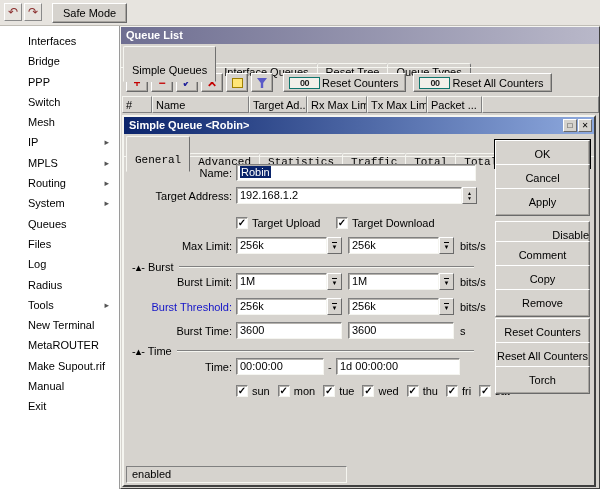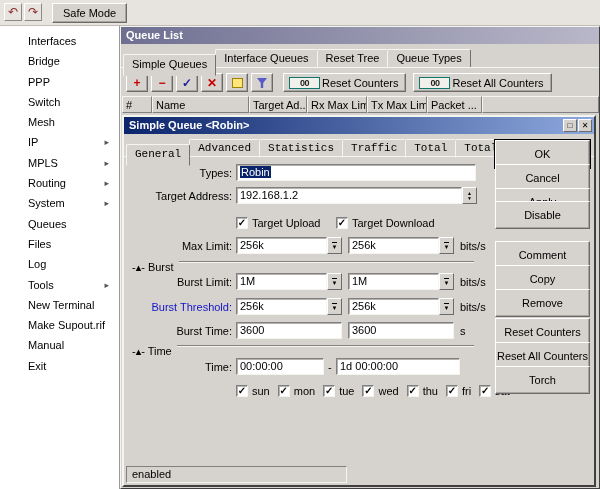--- a/index.html
+++ b/index.html
@@ -30,21 +30,21 @@
   .qwin { position:absolute; left:120px; top:26px; width:480px; height:463px;
           background:#d6d3ce; border:1px solid; border-color:#f5f5f0 #404040 #404040 #f5f5f0; }
   .titlebar { height:17px; color:#fff; font-weight:bold; padding:2px 5px; white-space:nowrap; }
   .titlebar.inactive { background:linear-gradient(90deg,#6e6e91,#b9b8c9); }
   .titlebar.active   { background:linear-gradient(90deg,#0b246b,#8ea9de); }
 
   .tabbar { position:absolute; left:2px; height:21px; white-space:nowrap; }
   .tab { display:inline-block; position:relative; padding:3px 8px 3px;
          background:#d6d3ce; border:1px solid; border-color:#f5f5f0 #707070 #d6d3ce #f5f5f0;
          border-radius:2px 2px 0 0; margin-right:-1px; top:2px; padding-top:2px; cursor:default; }
-  .tab.active { top:8px; padding-top:3px; padding-bottom:5px; z-index:3; }
+  .tab.active { top:0; padding-top:17px; padding-bottom:5px; z-index:3; }
   .tabline { position:absolute; left:0; right:0; border-top:1px solid #f5f5f0; }
 
   .qtoolbar { position:absolute; left:0; top:43px; width:100%; height:25px;
               display:flex; align-items:center; padding-left:5px; }
   .tbtn { width:22px; height:19px; margin-right:3px; background:#d6d3ce;
           border:1px solid; border-color:#fff #6a6a6a #6a6a6a #fff;
           box-shadow:inset -1px -1px 0 #a8a5a0;
           display:flex; align-items:center; justify-content:center; }
   .ic { font-weight:bold; font-size:12px; line-height:12px; }
   .ic.add, .ic.dis { color:#c40000; }
@@ -90,21 +90,21 @@
   .unit { position:absolute; top:3px; white-space:nowrap; }
 
   .cbwrap { display:inline-flex; align-items:center; }
   .cb { width:12px; height:12px; background:#fff; margin-right:4px; flex:none;
         border:1px solid; border-color:#808080 #f5f5f0 #f5f5f0 #808080;
         box-shadow:inset 1px 1px 0 #b5b2ad;
         display:flex; align-items:center; justify-content:center; }
   .cb .mark { font-size:10px; line-height:10px; font-weight:bold; }
 
   .group { position:absolute; left:8px; right:120px; height:12px;
-           display:flex; align-items:flex-start; }
+           display:flex; align-items:center; }
   .group .glabel { margin-right:5px; white-space:nowrap; }
   .group .gline { flex:1; height:2px; border-top:1px solid #808080; border-bottom:1px solid #f5f5f0; }
 
   .dbtn { position:absolute; left:371px; width:95px; height:28px; background:#d6d3ce;
           border:1px solid; border-color:#fff #6a6a6a #6a6a6a #fff;
           box-shadow:inset -1px -1px 0 #a8a5a0;
           text-align:center; font-size:11px; line-height:17px; }
   .dbtn.default { outline:1px solid #000; }
 
   .dstatus { position:absolute; left:2px; top:349px; width:221px; height:17px;
@@ -126,22 +126,24 @@
   <div class="side-item"><span>PPP</span></div>
   <div class="side-item"><span>Switch</span></div>
   <div class="side-item"><span>Mesh</span></div>
   <div class="side-item"><span>IP</span><span class="si-arrow">▸</span></div>
   <div class="side-item"><span>MPLS</span><span class="si-arrow">▸</span></div>
   <div class="side-item"><span>Routing</span><span class="si-arrow">▸</span></div>
   <div class="side-item"><span>System</span><span class="si-arrow">▸</span></div>
   <div class="side-item"><span>Queues</span></div>
   <div class="side-item"><span>Files</span></div>
   <div class="side-item"><span>Log</span></div>
+  <div class="side-item"><span>Radius</span></div>
   <div class="side-item"><span>Tools</span><span class="si-arrow">▸</span></div>
   <div class="side-item"><span>New Terminal</span></div>
+  <div class="side-item"><span>MetaROUTER</span></div>
   <div class="side-item"><span>Make Supout.rif</span></div>
   <div class="side-item"><span>Manual</span></div>
   <div class="side-item"><span>Exit</span></div>
 </div>
 
 <div class="qwin">
   <div class="titlebar inactive">Queue List</div>
 
   <div class="tabbar" style="top:19px;">
     <span class="tab active">Simple Queues</span><span class="tab">Interface Queues</span><span class="tab">Reset Tree</span><span class="tab">Queue Types</span>
@@ -196,21 +198,21 @@
     <button class="win-btn" style="right:17px;"><span>□</span></button>
     <button class="win-btn" style="right:2px;"><span>✕</span></button>
   </div>
 
   <div class="tabbar dtabbar">
     <span class="tab active">General</span><span class="tab">Advanced</span><span class="tab">Statistics</span><span class="tab">Traffic</span><span class="tab">Total</span><span class="tab">Total Statistics</span>
   </div>
   <div class="tabline" style="top:39px;"></div>
 
   <div class="drow" style="top:47px;">
-    <div class="flabel">Types:</div>
+    <div class="flabel">Name:</div>
     <div class="inp" style="left:112px; width:240px;"><span class="sel">Robin</span></div>
   </div>
 
   <div class="drow" style="top:70px;">
     <div class="flabel">Target Address:</div>
     <div class="inp" style="left:112px; width:226px;">192.168.1.2</div>
     <button class="spin" style="position:absolute; left:338px; top:0;">
       <span class="sparr">▲</span>
       <span class="sparr">▼</span>
     </button>
@@ -347,21 +349,21 @@
         <span class="cb">
           <span class="mark">✓</span>
         </span>
         <span>sat</span>
       </span>
   </div>
 
   <button class="dbtn default" style="top:23px;">OK</button>
   <button class="dbtn" style="top:47px;">Cancel</button>
   <button class="dbtn" style="top:71px;">Apply</button>
-  <button class="dbtn" style="top:84px;">Disable</button>
+  <button class="dbtn" style="top:104px;text-align:right;">Disable</button>
   <button class="dbtn" style="top:124px;">Comment</button>
   <button class="dbtn" style="top:148px;">Copy</button>
   <button class="dbtn" style="top:172px;">Remove</button>
   <button class="dbtn" style="top:201px;">Reset Counters</button>
   <button class="dbtn" style="top:225px;">Reset All Counters</button>
   <button class="dbtn" style="top:249px;">Torch</button>
 
   <div class="dstatus">enabled</div>
 </div>
 

